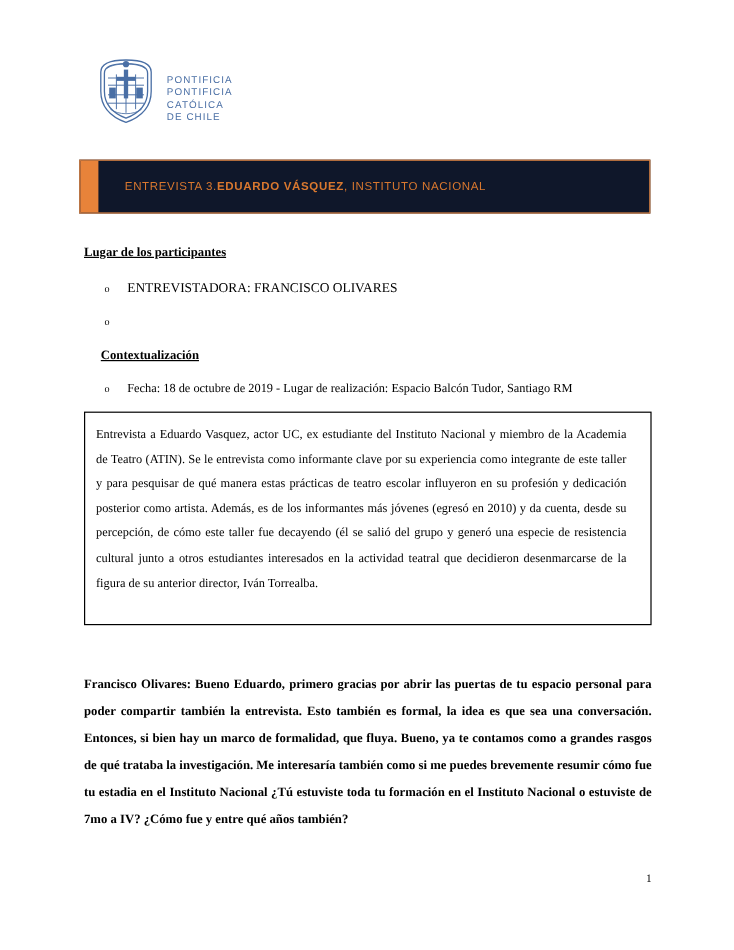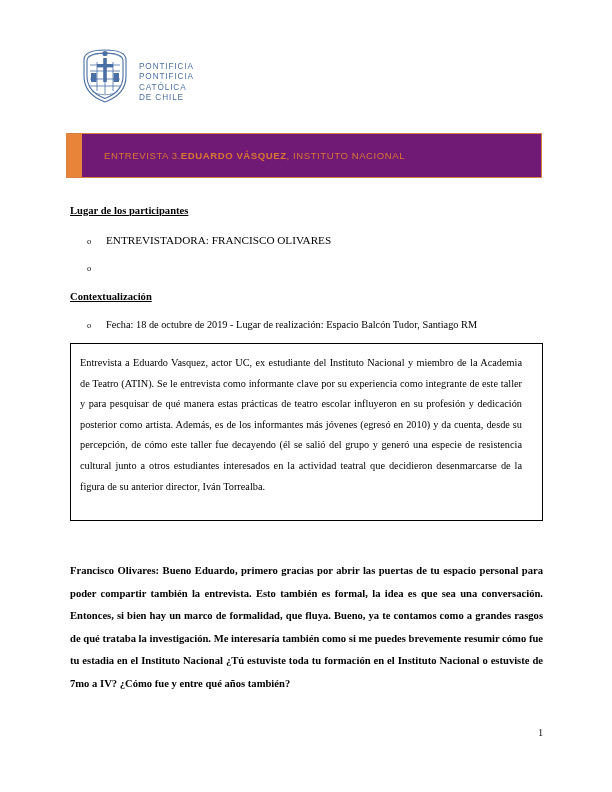--- a/index.html
+++ b/index.html
@@ -45,21 +45,21 @@
 
   
   .title-banner {
     position: absolute;
     left: 66px;
     top: 133px;
     width: 476px;
     height: 45px;
     box-sizing: border-box;
     border: 1px solid #d98243;
-    background: #701a75;
+    background: #0f172a;
     display: flex;
     align-items: stretch;
   }
   .banner-bar {
     width: 15px;
     background: #e8833a;
     flex: none;
   }
   .banner-text {
     flex: 1;
@@ -195,21 +195,21 @@
 
   <div class="bullet-row" style="top:234px;">
     <span class="bullet-mark">o</span>
     <span class="bullet-text"><span>ENTREVISTADORA: </span><span>FRANCISCO OLIVARES</span></span>
   </div>
 
   <div class="bullet-row" style="top:263px;">
     <span class="bullet-mark">o</span>
   </div>
 
-  <div class="heading" style="top:291px;">Contextualización</div>
+  <div class="heading" style="top:291px;margin-left:14px;">Contextualización</div>
 
   <div class="bullet-row" style="top:319px;font-size:10.3px;">
     <span class="bullet-mark">o</span>
     <span class="bullet-text">Fecha: 18 de octubre de 2019 - Lugar de realización: Espacio Balcón Tudor, Santiago RM</span>
   </div>
 
   <div class="desc-box">
     <p>Entrevista a Eduardo Vasquez, actor UC, ex estudiante del Instituto Nacional y miembro de la Academia de Teatro (ATIN). Se le entrevista como informante clave por su experiencia como integrante de este taller y para pesquisar de qué manera estas prácticas de teatro escolar influyeron en su profesión y dedicación posterior como artista. Además, es de los informantes más jóvenes (egresó en 2010) y da cuenta, desde su percepción, de cómo este taller fue decayendo (él se salió del grupo y generó una especie de resistencia cultural junto a otros estudiantes interesados en la actividad teatral que decidieron desenmarcarse de la figura de su anterior director, Iván Torrealba.</p>
   </div>
 

